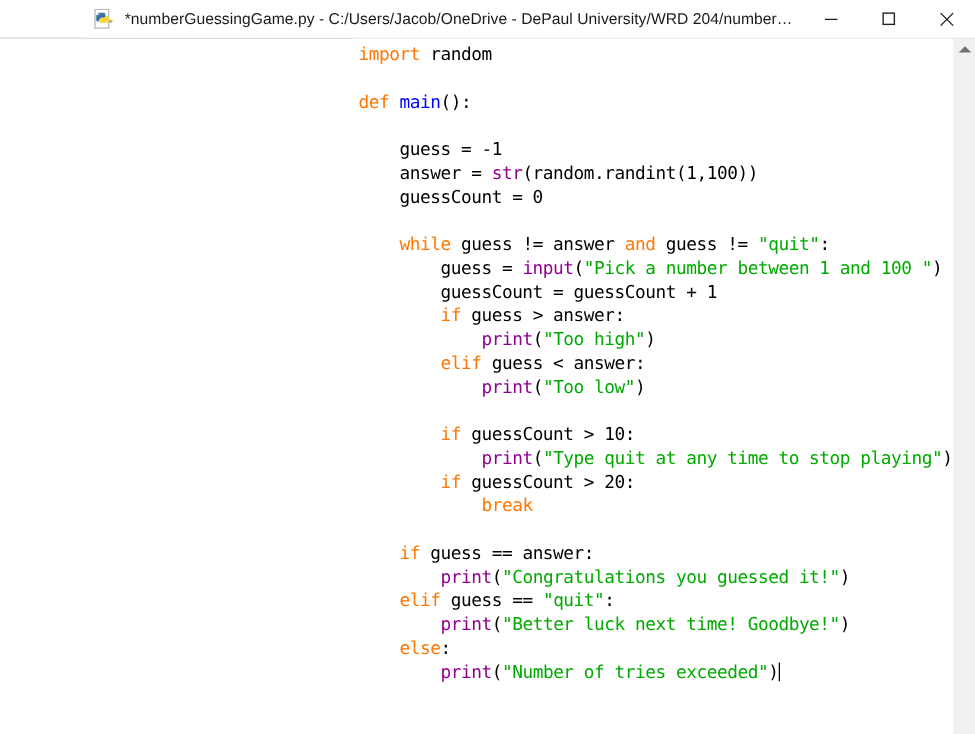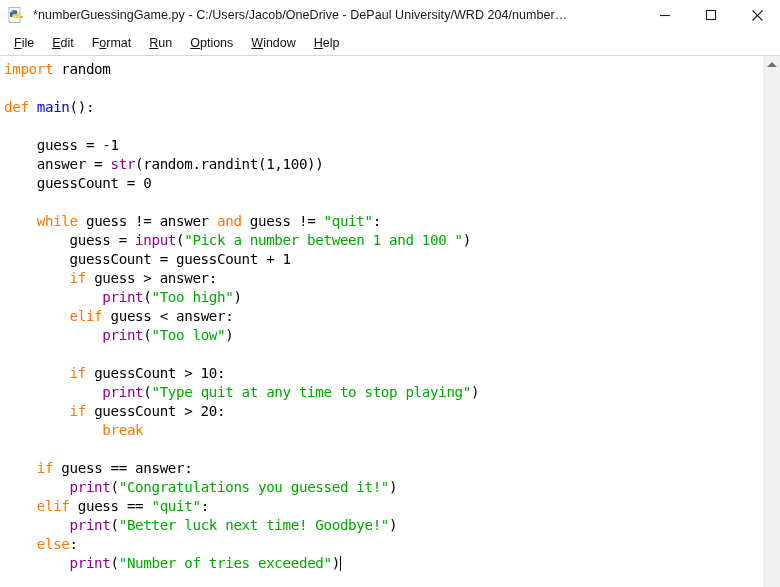--- a/index.html
+++ b/index.html
@@ -16,20 +16,21 @@
   }
 
   
   .window {
     width: 780px;
     height: 587px;
     display: flex;
     flex-direction: column;
     background: #ffffff;
     position: relative;
+    align-items: flex-end;
   }
 
   
   .titlebar {
     height: 30px;
     min-height: 30px;
     background: #ffffff;
     display: flex;
     align-items: center;
     padding: 0;
@@ -201,29 +202,20 @@
       </div>
       <div class="win-btn">
         <svg width="13" height="13" viewBox="0 0 13 13">
             <line x1="1.5" y1="1.5" x2="11.5" y2="11.5" stroke="#202020" stroke-width="1.1"></line>
             <line x1="11.5" y1="1.5" x2="1.5" y2="11.5" stroke="#202020" stroke-width="1.1"></line>
           </svg>
       </div>
     </div>
   </div>
 
-  <div class="menubar">
-    <div class="menu-item"><span class="mn">F</span>ile</div>
-    <div class="menu-item"><span class="mn">E</span>dit</div>
-    <div class="menu-item">F<span class="mn">o</span>rmat</div>
-    <div class="menu-item"><span class="mn">R</span>un</div>
-    <div class="menu-item"><span class="mn">O</span>ptions</div>
-    <div class="menu-item"><span class="mn">W</span>indow</div>
-    <div class="menu-item"><span class="mn">H</span>elp</div>
-  </div>
   <div class="menu-sep"></div>
 
   <div class="editor-body">
 
     <div class="code-area">
       <div class="code" id="code-root"><div class="ln"><span style="color: rgb(255, 119, 0);">import</span><span style="color: rgb(0, 0, 0);"> random</span></div><div class="ln">&nbsp;</div><div class="ln"><span style="color: rgb(255, 119, 0);">def</span><span style="color: rgb(0, 0, 0);"> </span><span style="color: rgb(0, 0, 255);">main</span><span style="color: rgb(0, 0, 0);">():</span></div><div class="ln">&nbsp;</div><div class="ln"><span style="color: rgb(0, 0, 0);">    guess = -1</span></div><div class="ln"><span style="color: rgb(0, 0, 0);">    answer = </span><span style="color: rgb(144, 0, 144);">str</span><span style="color: rgb(0, 0, 0);">(random.randint(1,100))</span></div><div class="ln"><span style="color: rgb(0, 0, 0);">    guessCount = 0</span></div><div class="ln">&nbsp;</div><div class="ln"><span style="color: rgb(0, 0, 0);">    </span><span style="color: rgb(255, 119, 0);">while</span><span style="color: rgb(0, 0, 0);"> guess != answer </span><span style="color: rgb(255, 119, 0);">and</span><span style="color: rgb(0, 0, 0);"> guess != </span><span style="color: rgb(0, 170, 0);">"quit"</span><span style="color: rgb(0, 0, 0);">:</span></div><div class="ln"><span style="color: rgb(0, 0, 0);">        guess = </span><span style="color: rgb(144, 0, 144);">input</span><span style="color: rgb(0, 0, 0);">(</span><span style="color: rgb(0, 170, 0);">"Pick a number between 1 and 100 "</span><span style="color: rgb(0, 0, 0);">)</span></div><div class="ln"><span style="color: rgb(0, 0, 0);">        guessCount = guessCount + 1</span></div><div class="ln"><span style="color: rgb(0, 0, 0);">        </span><span style="color: rgb(255, 119, 0);">if</span><span style="color: rgb(0, 0, 0);"> guess &gt; answer:</span></div><div class="ln"><span style="color: rgb(0, 0, 0);">            </span><span style="color: rgb(144, 0, 144);">print</span><span style="color: rgb(0, 0, 0);">(</span><span style="color: rgb(0, 170, 0);">"Too high"</span><span style="color: rgb(0, 0, 0);">)</span></div><div class="ln"><span style="color: rgb(0, 0, 0);">        </span><span style="color: rgb(255, 119, 0);">elif</span><span style="color: rgb(0, 0, 0);"> guess &lt; answer:</span></div><div class="ln"><span style="color: rgb(0, 0, 0);">            </span><span style="color: rgb(144, 0, 144);">print</span><span style="color: rgb(0, 0, 0);">(</span><span style="color: rgb(0, 170, 0);">"Too low"</span><span style="color: rgb(0, 0, 0);">)</span></div><div class="ln">&nbsp;</div><div class="ln"><span style="color: rgb(0, 0, 0);">        </span><span style="color: rgb(255, 119, 0);">if</span><span style="color: rgb(0, 0, 0);"> guessCount &gt; 10:</span></div><div class="ln"><span style="color: rgb(0, 0, 0);">            </span><span style="color: rgb(144, 0, 144);">print</span><span style="color: rgb(0, 0, 0);">(</span><span style="color: rgb(0, 170, 0);">"Type quit at any time to stop playing"</span><span style="color: rgb(0, 0, 0);">)</span></div><div class="ln"><span style="color: rgb(0, 0, 0);">        </span><span style="color: rgb(255, 119, 0);">if</span><span style="color: rgb(0, 0, 0);"> guessCount &gt; 20:</span></div><div class="ln"><span style="color: rgb(0, 0, 0);">            </span><span style="color: rgb(255, 119, 0);">break</span></div><div class="ln">&nbsp;</div><div class="ln"><span style="color: rgb(0, 0, 0);">    </span><span style="color: rgb(255, 119, 0);">if</span><span style="color: rgb(0, 0, 0);"> guess == answer:</span></div><div class="ln"><span style="color: rgb(0, 0, 0);">        </span><span style="color: rgb(144, 0, 144);">print</span><span style="color: rgb(0, 0, 0);">(</span><span style="color: rgb(0, 170, 0);">"Congratulations you guessed it!"</span><span style="color: rgb(0, 0, 0);">)</span></div><div class="ln"><span style="color: rgb(0, 0, 0);">    </span><span style="color: rgb(255, 119, 0);">elif</span><span style="color: rgb(0, 0, 0);"> guess == </span><span style="color: rgb(0, 170, 0);">"quit"</span><span style="color: rgb(0, 0, 0);">:</span></div><div class="ln"><span style="color: rgb(0, 0, 0);">        </span><span style="color: rgb(144, 0, 144);">print</span><span style="color: rgb(0, 0, 0);">(</span><span style="color: rgb(0, 170, 0);">"Better luck next time! Goodbye!"</span><span style="color: rgb(0, 0, 0);">)</span></div><div class="ln"><span style="color: rgb(0, 0, 0);">    </span><span style="color: rgb(255, 119, 0);">else</span><span style="color: rgb(0, 0, 0);">:</span></div><div class="ln"><span style="color: rgb(0, 0, 0);">        </span><span style="color: rgb(144, 0, 144);">print</span><span style="color: rgb(0, 0, 0);">(</span><span style="color: rgb(0, 170, 0);">"Number of tries exceeded"</span><span style="color: rgb(0, 0, 0);">)</span><span class="caret"></span></div></div>
     </div>
 
     <div class="vscroll">
       <div class="scroll-arrow">

